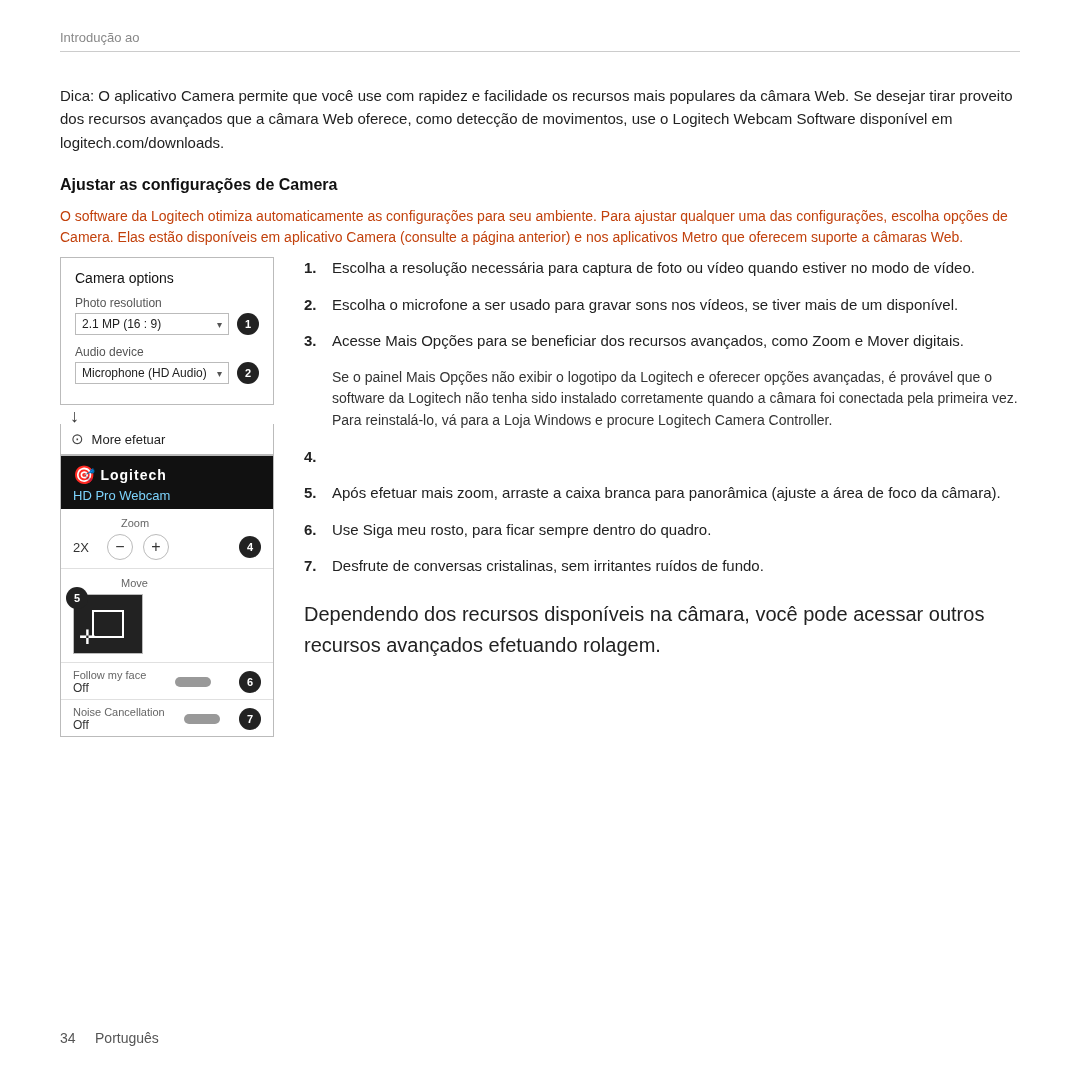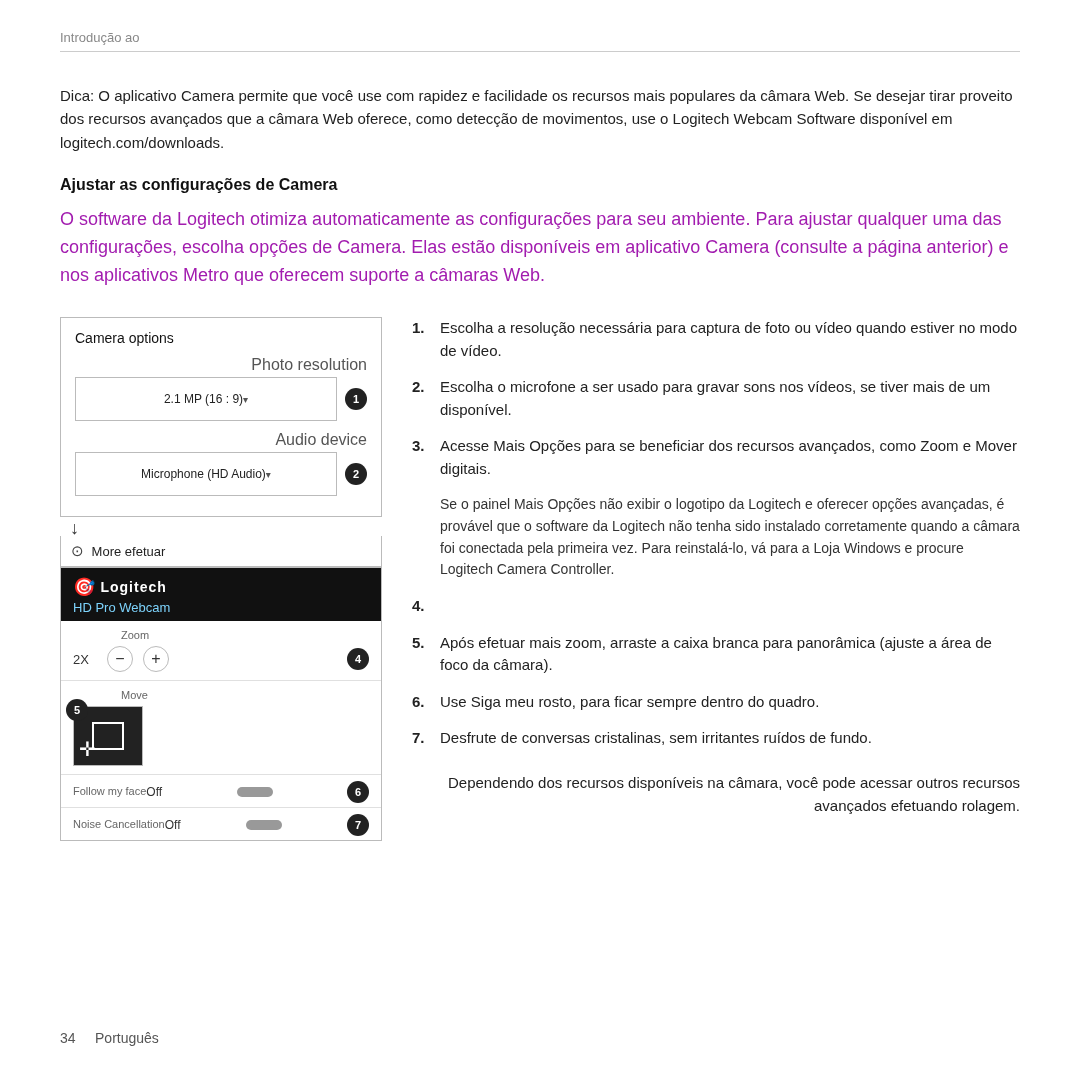--- a/index.html
+++ b/index.html
@@ -29,73 +29,72 @@
       margin-bottom: 22px;
       color: #222;
     }
     .section-heading {
       font-size: 16px;
       font-weight: bold;
       margin-bottom: 12px;
       color: #111;
     }
     .section-body {
-      font-size: 18px;
+      font-size: 14px;
       line-height: 1.55;
-      margin-bottom: 28px;
-      color: #a21caf;
+      margin-bottom: 8px;
+      color: #c2410c;
     }
     .two-col {
       display: flex;
       gap: 30px;
       align-items: flex-start;
     }
     .left-col {
-      width: 322px;
+      width: 214px;
       flex-shrink: 0;
     }
     .right-col {
       flex: 1;
     }
     
     .camera-options-panel {
       border: 1px solid #bbb;
       background: #fff;
       padding: 12px 14px 10px 14px;
       font-size: 13px;
       position: relative;
       margin-bottom: 0;
     }
     .camera-options-title {
       font-size: 14px;
       margin-bottom: 10px;
       color: #111;
     }
     .field-label {
-      font-size: 16px;
+      font-size: 12px;
       color: #555;
       margin-bottom: 3px;
-      text-align: right;
     }
     .select-row {
       display: flex;
       align-items: center;
       gap: 8px;
       margin-bottom: 10px;
       position: relative;
     }
     .select-box {
       border: 1px solid #bbb;
-      padding: 14px 6px;
+      padding: 3px 6px;
       font-size: 12px;
       background: #fff;
       flex: 1;
       display: flex;
       align-items: center;
-      justify-content: center;
+      justify-content: space-between;
       cursor: pointer;
     }
     .select-box .arrow {
       font-size: 10px;
       color: #555;
     }
     .circle-num {
       width: 22px;
       height: 22px;
       background: #222;
@@ -267,21 +266,21 @@
       left: 5px;
     }
     .toggle-section {
       padding: 6px 12px 4px 12px;
       display: flex;
       align-items: center;
       justify-content: space-between;
     }
     .toggle-info {
       display: flex;
-      flex-direction: row;
+      flex-direction: column;
     }
     .toggle-section-label {
       font-size: 11px;
       color: #666;
     }
     .toggle-value {
       font-size: 12px;
       color: #333;
     }
     .toggle-bar {
@@ -323,25 +322,24 @@
     .step-content {}
     .note-text {
       font-size: 14px;
       line-height: 1.55;
       color: #333;
       margin-top: 6px;
       margin-bottom: 14px;
       padding-left: 28px;
     }
     .footer-note {
-      font-size: 15px;
+      font-size: 20px;
       line-height: 1.55;
       color: #222;
       margin-top: 21px;
-      text-align: right;
     }
     .page-footer {
       position: absolute;
       bottom: 34px;
       left: 60px;
       font-size: 14px;
       color: #555;
     }
   </style>
 </head>

